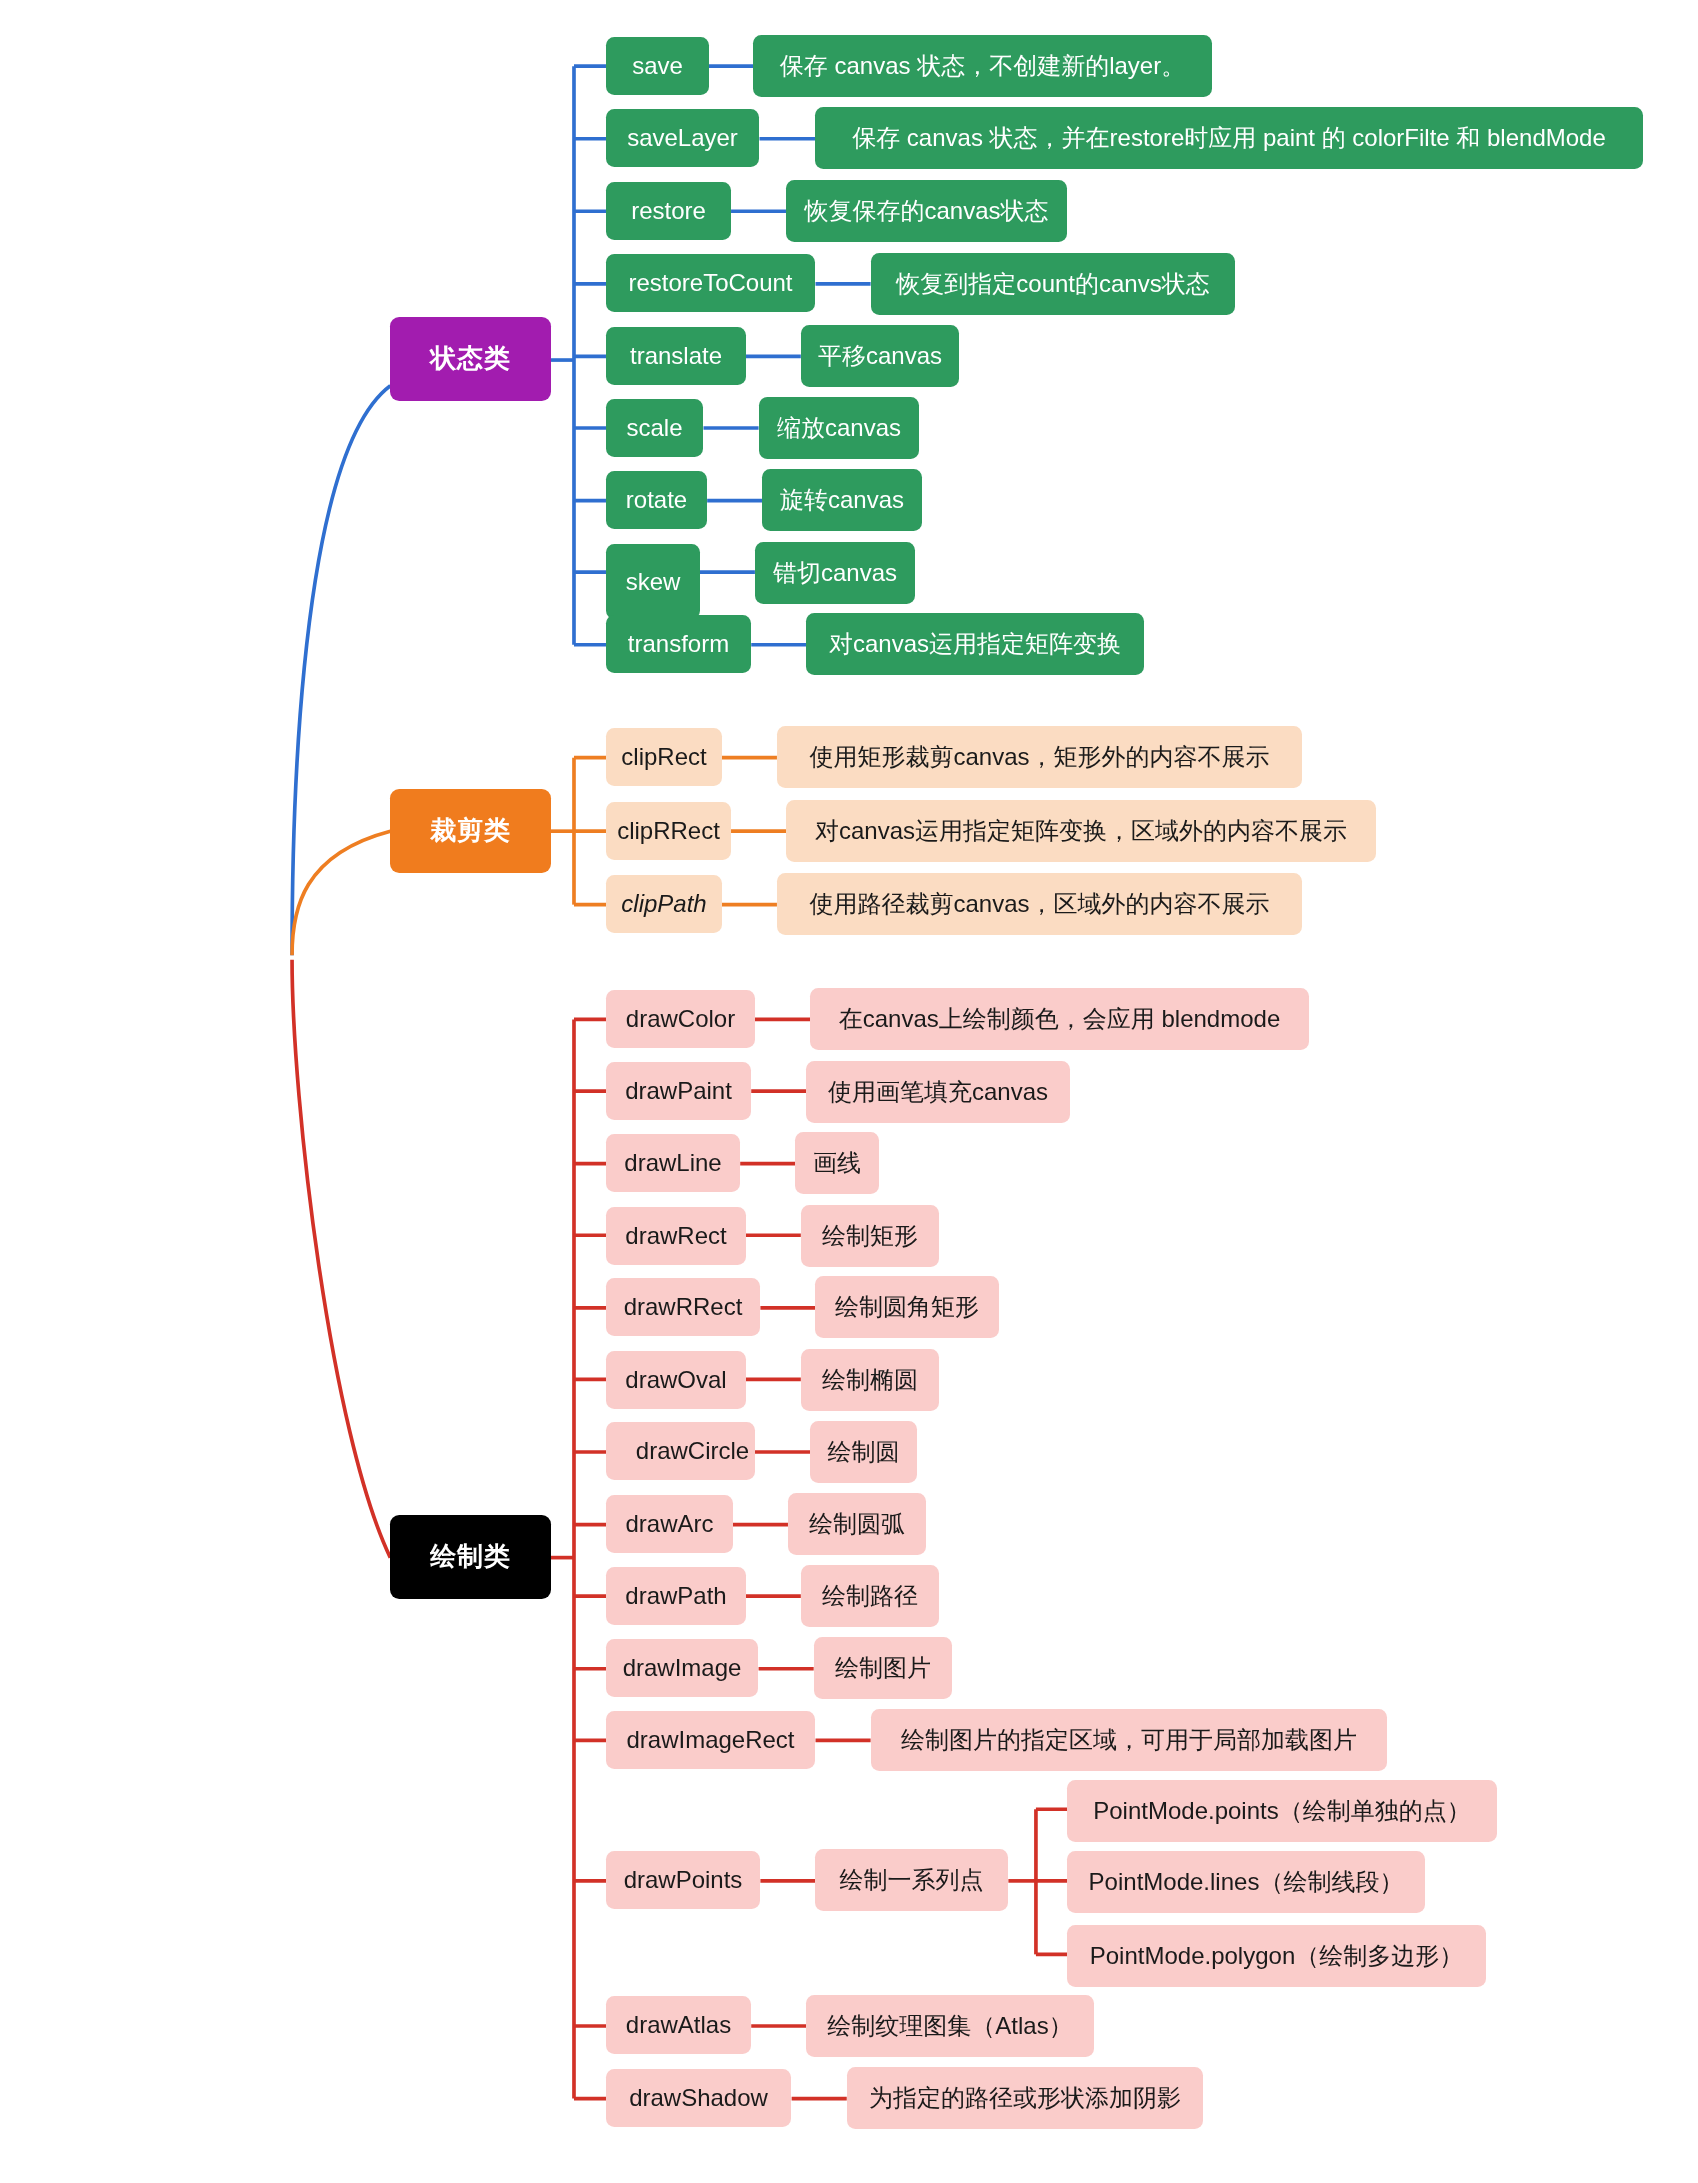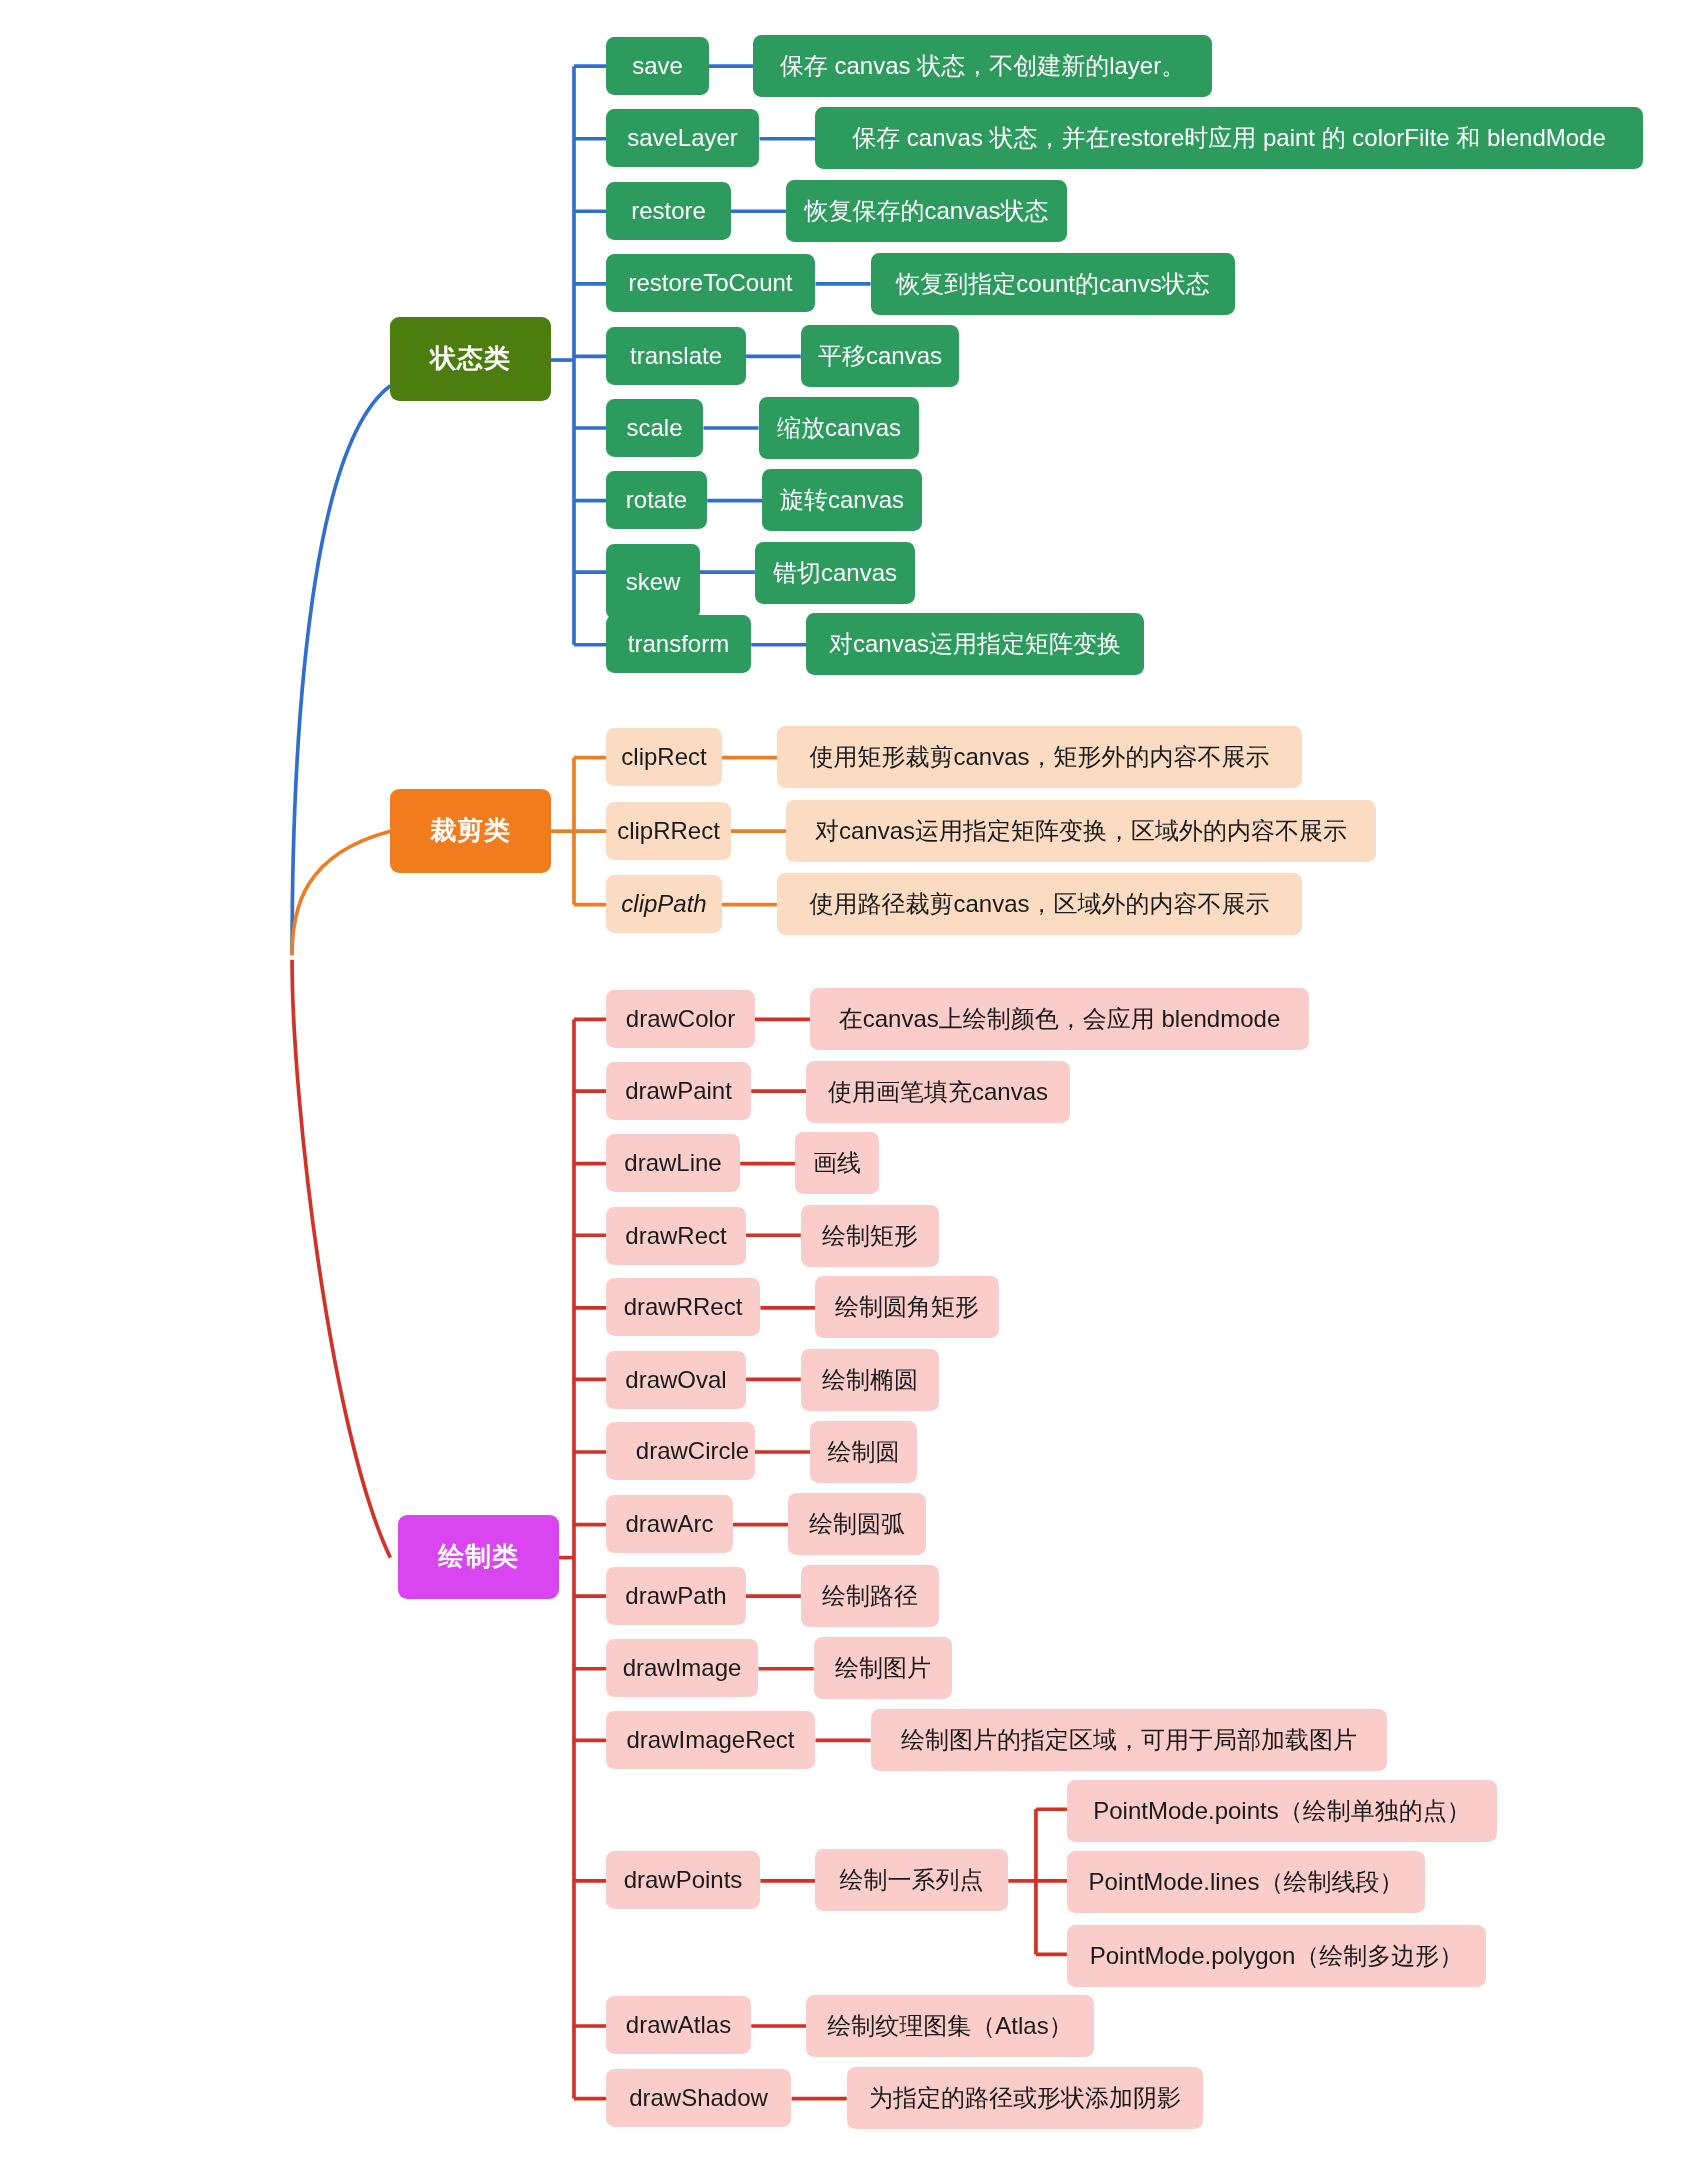--- a/index.html
+++ b/index.html
@@ -48,23 +48,23 @@
   }
 
   
   .cat-node {
     color: #ffffff;
     font-size: 26px;
     font-weight: bold;
     border-radius: 9.2px;
     letter-spacing: 0.9px;
   }
-  .cat-state  { background: #4d7c0f; }
+  .cat-state  { background: #a21caf; }
   .cat-clip   { background: #F07C1E; }
-  .cat-draw   { background: #d946ef; margin-left: 8px; }
+  .cat-draw   { background: #000000; }
 
   
   .g-leaf, .g-desc {
     background: #2E9B5E;
     color: #ffffff;
     font-size: 24px;
     border-radius: 8.3px;
   }
 
   

